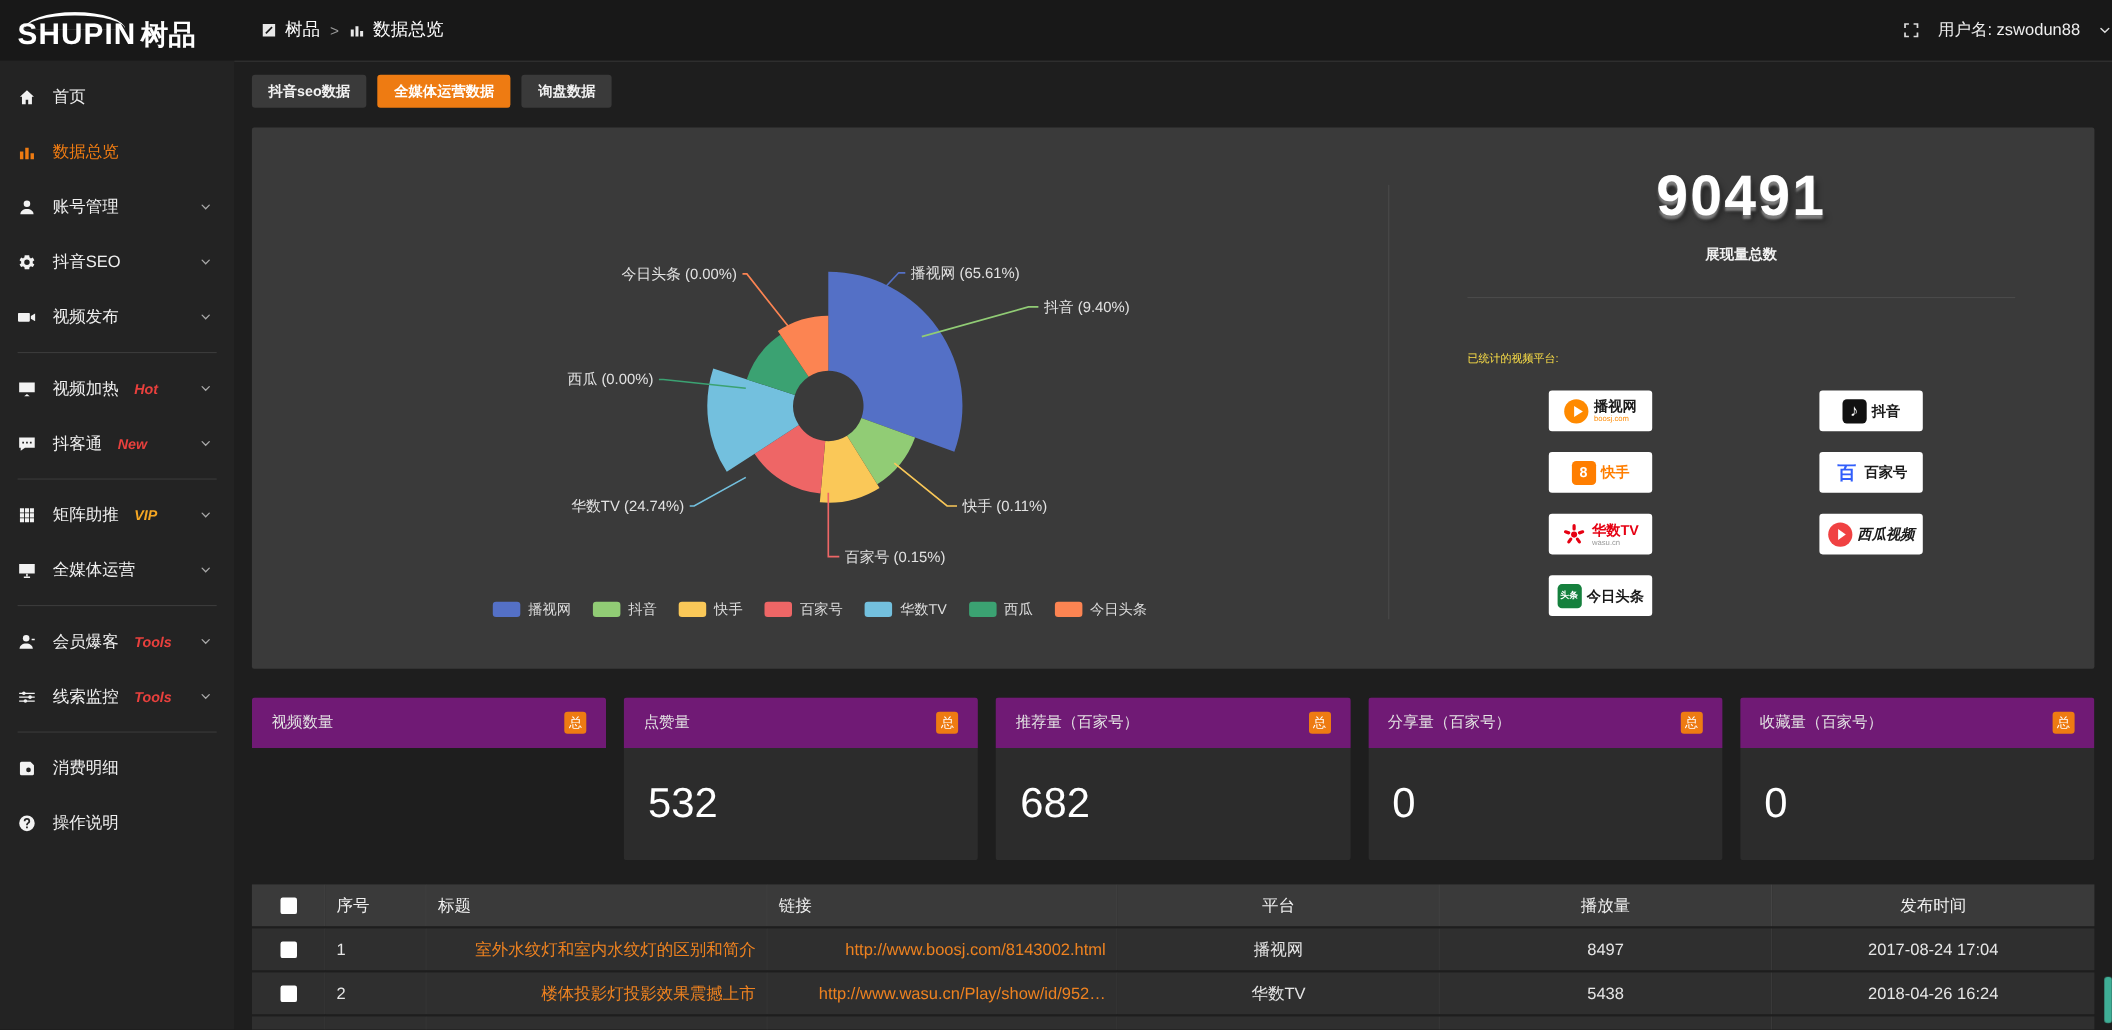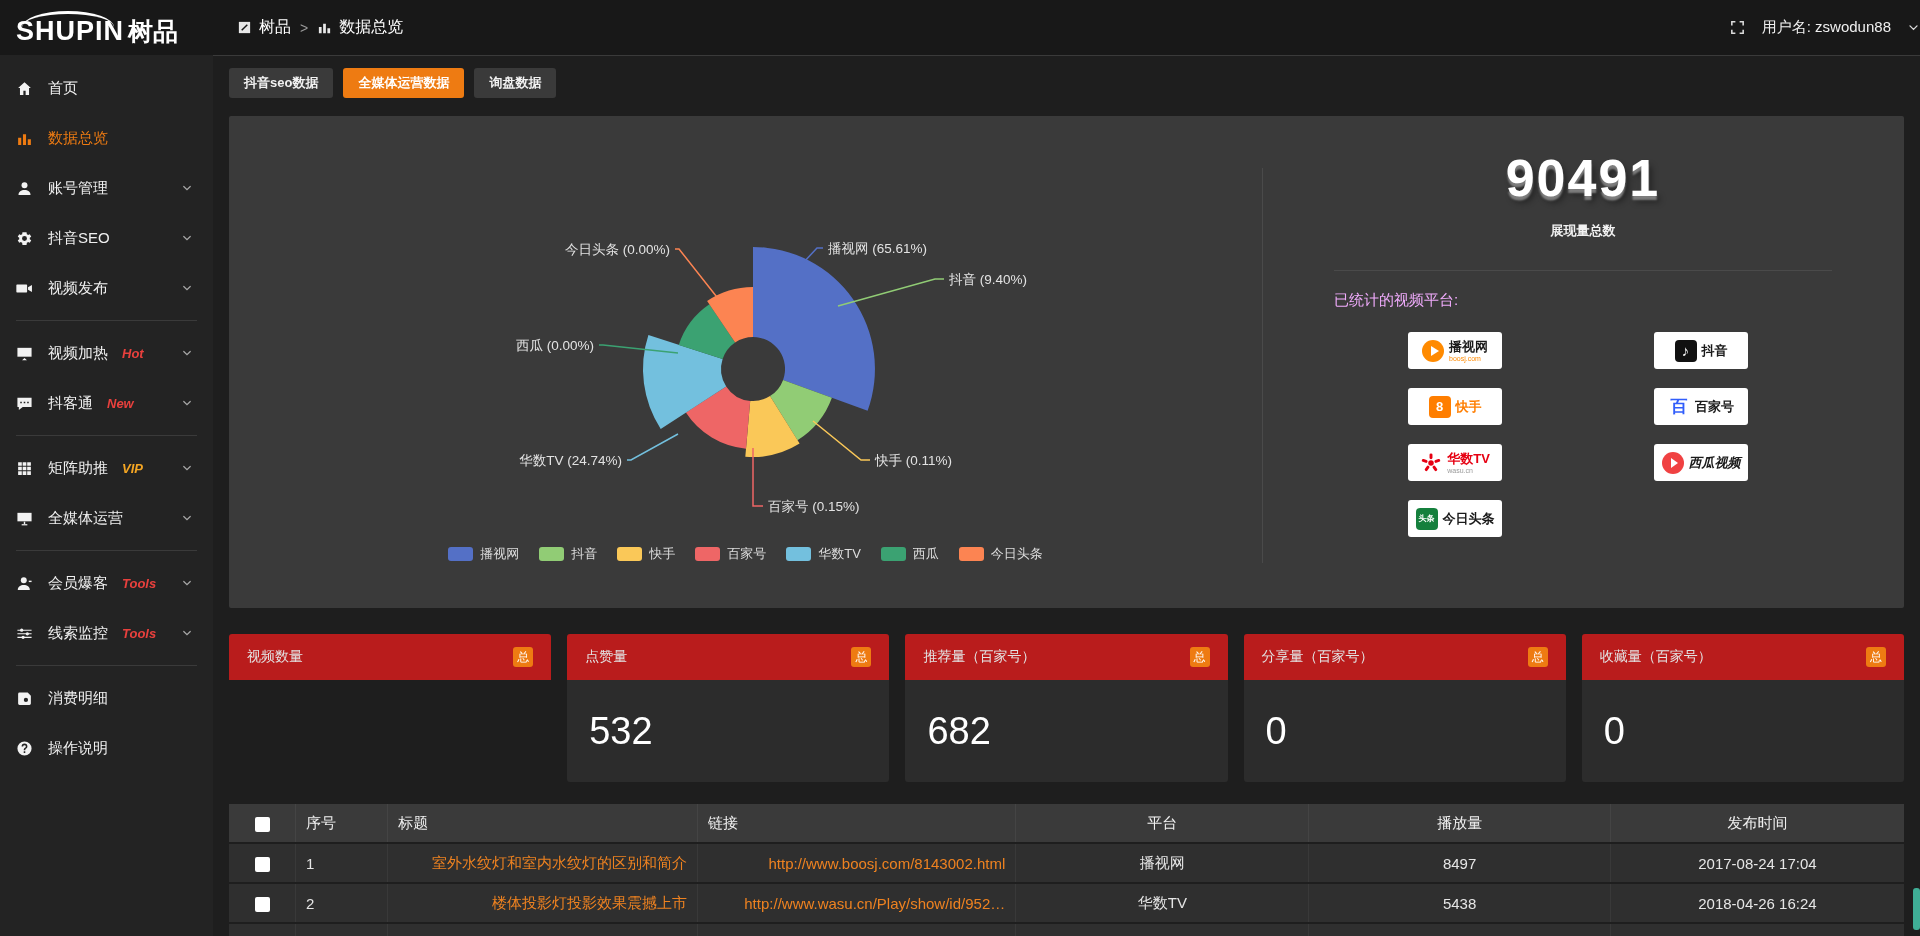--- a/index.html
+++ b/index.html
@@ -50,34 +50,34 @@
   .lg-item { display:flex; align-items:center; gap:7px; cursor:pointer; }
   .lg-sw { width:25px; height:14px; border-radius:3px; }
   .lg-tx { font-size:13px; color:#dddddd; }
 
   .summary-half { width:642px; flex:none; position:relative; padding-top:32px; }
   .divider-v { position:absolute; left:0; top:52px; bottom:45px; width:1px; background:#4a4a4a; }
   .big-num { text-align:center; font-size:52px; font-weight:800; color:#ffffff; letter-spacing:2px;
     text-shadow:0 4px 2px rgba(140,140,140,.85), 3px 6px 6px rgba(0,0,0,.4); }
   .big-lab { text-align:center; font-size:13px; font-weight:700; color:#f2f2f2; margin-top:14px; }
   .sum-hr { width:498px; margin:30px auto 0; border:none; border-top:1px solid #4a4a4a; }
-  .pf-label { margin:20px 0 0 72px; font-size:15px; color:#f0abfc; }
+  .pf-label { margin:48px 0 0 72px; font-size:10px; color:#fde047; }
   .pf-grid { margin-top:22px; display:grid; grid-template-columns:96px 96px; column-gap:150px; row-gap:19px; padding-left:146px; }
   .pf-badge { width:94px; height:37px; background:#ffffff; border-radius:3px; display:flex; align-items:center; justify-content:center; gap:5px; }
   .pfi { width:22px; height:22px; flex:none; display:flex; align-items:center; justify-content:center; border-radius:4px; }
   .pfi svg { width:100%; height:100%; }
   .pf-col { display:flex; flex-direction:column; line-height:1; }
   .pf-name { font-size:13px; font-weight:700; color:#1a1a1a; white-space:nowrap; }
   .pf-sub { font-size:7px; margin-top:2px; }
   .tri { width:0; height:0; border-left:8px solid #fff; border-top:5px solid transparent; border-bottom:5px solid transparent; margin-left:3px; }
 
   
   .cards { display:flex; gap:16px; margin-top:26px; }
   .card { flex:1; height:148px; border-radius:3px; overflow:hidden; }
-  .card-h { height:46px; background:#b91c1c; display:flex; align-items:center; padding:0 18px; }
+  .card-h { height:46px; background:#701a75; display:flex; align-items:center; padding:0 18px; }
   .card-t { font-size:14px; color:#e3e3e3; }
   .card-badge { margin-left:auto; width:20px; height:20px; background:#ee7b12; border-radius:3px;
     color:#fff; font-size:12px; display:flex; align-items:center; justify-content:center; }
   .card-b { height:102px; background:#2c2c2c; display:flex; align-items:center; padding-left:22px; }
   .card-v { font-size:38px; color:#ffffff; }
 
   
   .table-wrap { margin-top:20px; }
   table { width:100%; border-collapse:separate; border-spacing:0 2px; }
   th, td { height:38px; font-size:15px; font-weight:400; padding:0 10px;

